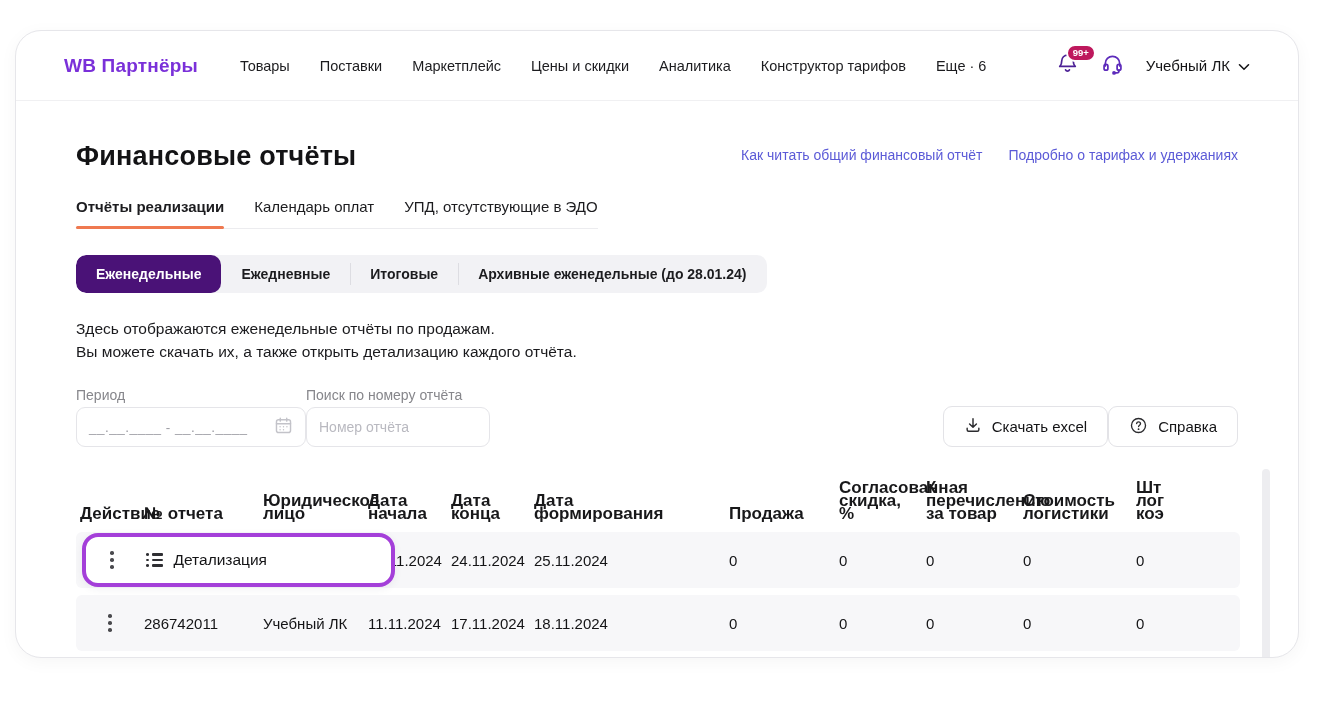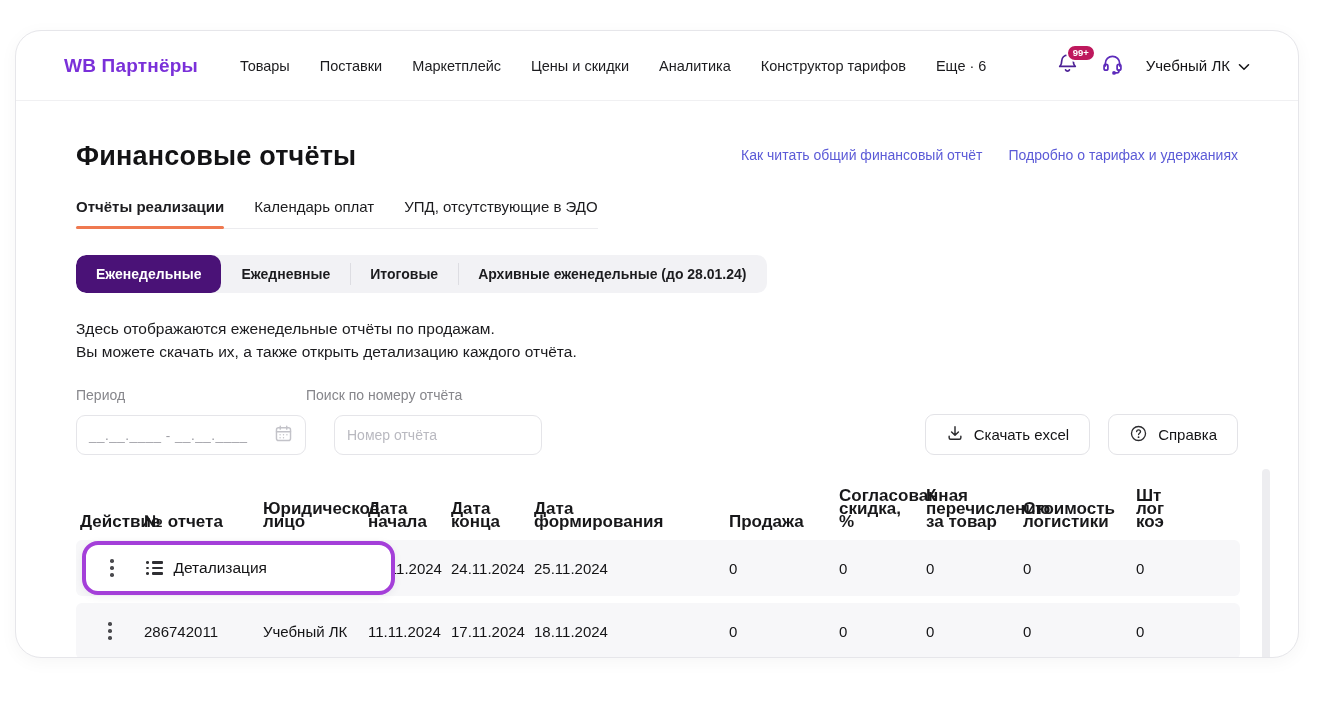--- a/index.html
+++ b/index.html
@@ -37,31 +37,31 @@
   .segments { display:inline-flex; margin-top:26px; background:#f2f2f5; border-radius:10px; overflow:hidden; }
   .seg { position:relative; font-size:14px; font-weight:700; color:#1c1c1f; padding:11px 20px; cursor:pointer; white-space:nowrap; }
   .seg.active { background:#4a1277; color:#ffffff; border-radius:10px; }
   .seg:not(.active) + .seg:not(.active)::before {
     content:""; position:absolute; left:0; top:8px; bottom:8px; width:1px; background:#dddde2;
   }
   .desc { margin-top:24px; font-size:15.5px; line-height:23px; color:#1a1a1d; }
   
   .filter-row { margin-top:24px; display:flex; align-items:flex-end; }
   .field { display:flex; flex-direction:column; }
-  .field-label { font-size:14px; color:#86868b; margin-bottom:12px; }
+  .field-label { font-size:14px; color:#86868b; margin-bottom:4px; }
   .input-box {
     height:40px; border:1px solid #e5e5e9; border-radius:9px; background:#fff;
     display:flex; align-items:center; padding:0 12px; cursor:text;
   }
   .period-box { width:230px; justify-content:space-between; }
   .period-mask { font-size:13.5px; color:#9a9aa1; letter-spacing:.5px; }
-  .search-box { width:208px; margin-left:28px; }
+  .search-box { width:184px; }
   .search-input { border:none; outline:none; width:100%; font-size:14px; font-family:"Liberation Sans", sans-serif; color:#141416; background:transparent; }
   .search-input::placeholder { color:#b9b9c0; }
-  .actions { margin-left:auto; display:flex; gap:18px; }
+  .actions { margin-left:auto; display:flex; }
   .btn {
     height:41px; display:flex; align-items:center; gap:10px; padding:0 20px;
     background:#fff; border:1px solid #e3e3e7; border-radius:9px; cursor:pointer;
     font-size:15px; font-weight:500; color:#141416; white-space:nowrap;
   }
   
   .table { margin-top:34px; width:1164px; overflow:hidden; }
   .tgrid { display:grid; grid-template-columns:68px 119px 105px 83px 83px 195px 110px 87px 97px 113px 120px; }
   .thead { align-items:end; padding-bottom:12px; }
   .th { font-size:17px; font-weight:700; color:#18181a; line-height:13px; }

